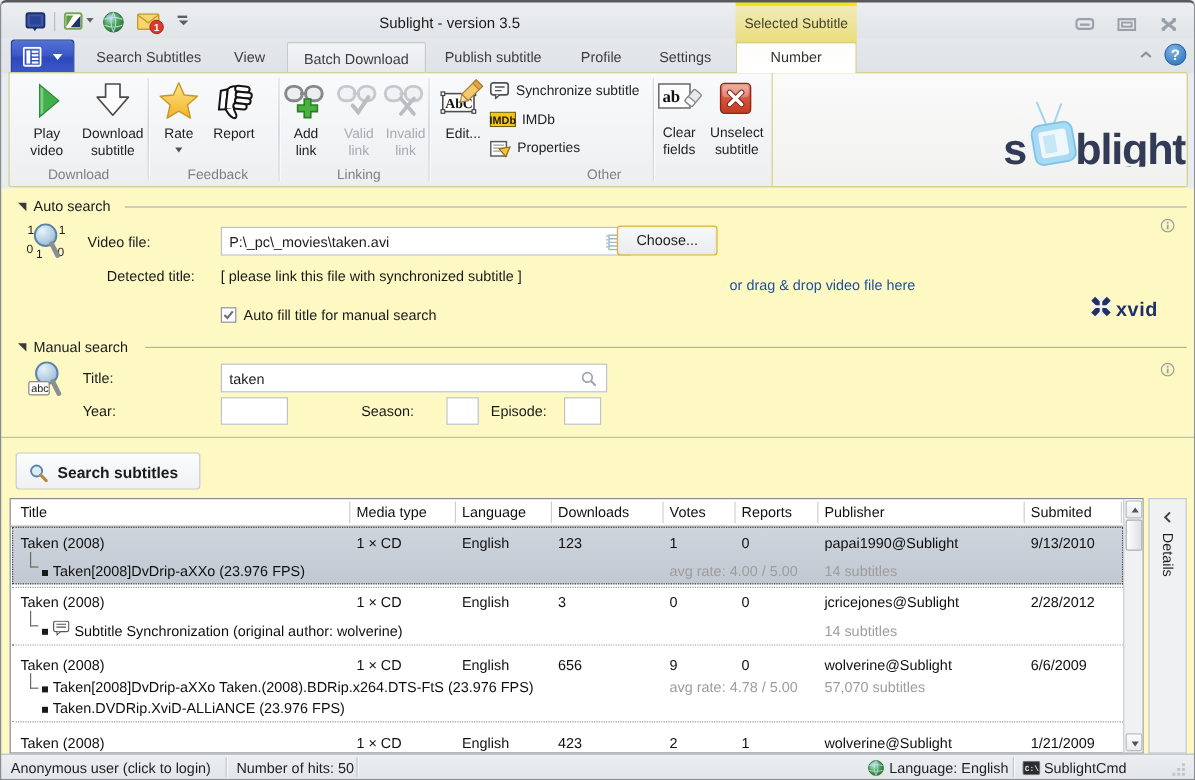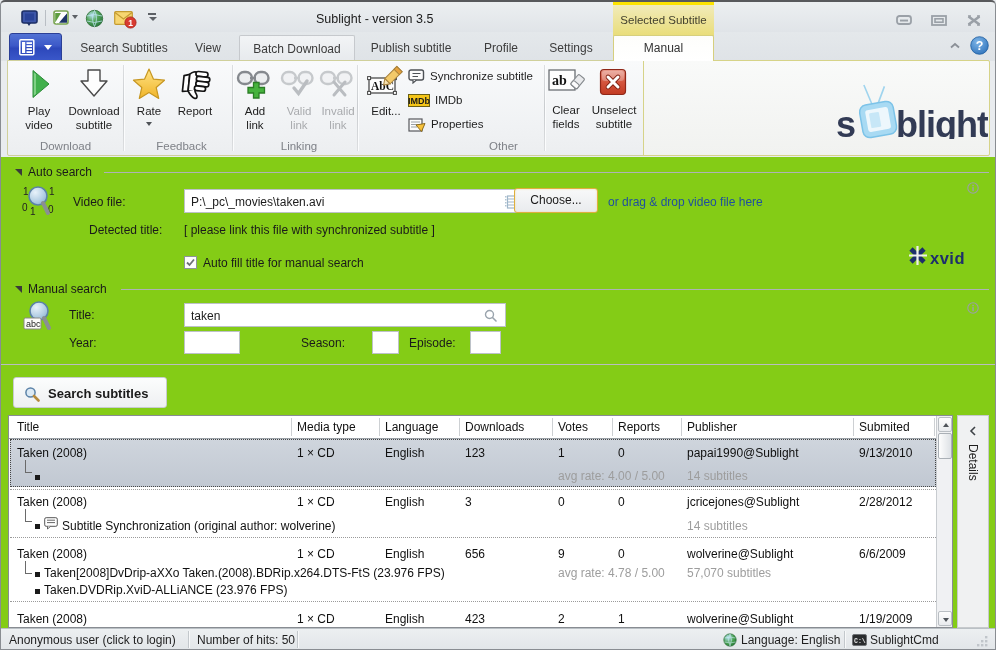--- a/index.html
+++ b/index.html
@@ -34,27 +34,27 @@
 .bigbtn { position:absolute; top:2px; text-align:center; font-size:11.5px; color:#1e1e1e; }
 .bigbtn .lbl { margin-top:2px; line-height:13.5px; }
 .graytxt { color:#a9abae; }
 .smallbtn { position:absolute; font-size:11.5px; color:#1e1e1e; height:22px; line-height:22px; white-space:nowrap; }
 .smallbtn svg, .smallbtn .ic { vertical-align:middle; margin-right:5px; }
 
 
 #ctxzone { position:absolute; left:635px; top:-1px; width:347px; height:96px; border:1px solid #d6d388; background:linear-gradient(#f9faf9,#f1f2f0); border-radius:0 2px 2px 0; }
 
 
-#content { position:absolute; left:1px; top:157px; width:994px; height:471px; background:#84cc16; }
+#content { position:absolute; left:1px; top:157px; width:994px; height:471px; background:#fef9c3; }
 .secthead { position:absolute; font-size:12px; color:#1a1a1a; }
 .secthead .tri { display:inline-block; width:0; height:0; border-left:7px solid transparent; border-top:7px solid #3a3a3a; margin-right:6px; }
 .sectline { position:absolute; height:1px; background:#aeb2b6; }
 .flbl { position:absolute; font-size:12px; color:#1a1a1a; }
 .input { position:absolute; background:#fff; border:1px solid #bdc2c8; }
-.bluetext { position:absolute; color:#1f4f9f; font-size:12px; }
+.bluetext { position:absolute; color:#1f4f9f; font-size:12px;margin-top:36px; }
 .itext { font-size:12px; color:#1c1c1c; position:absolute; }
 
 
 #tablewrap { position:absolute; left:8px; top:415px; width:945px; height:213px; background:#fff; border:1px solid #888c92; }
 .th { position:absolute; top:0; height:22px; font-size:12px; color:#111; line-height:22px; }
 .thsep { position:absolute; top:2px; width:1px; height:18px; background:#cdd0d3; }
 .row-sel { position:absolute; background:linear-gradient(#cfd5dd,#c1c8d2); }
 .cell { position:absolute; font-size:12px; color:#101010; white-space:nowrap; }
 .gcell { position:absolute; font-size:12px; color:#9d9d9d; white-space:nowrap; }
 .dotline { position:absolute; height:1px; border-top:1px dotted #9a9a9a; }
@@ -150,21 +150,21 @@
     <defs>
         <radialGradient id="hlp" cx="0.4" cy="0.3" r="0.9">
           <stop offset="0" stop-color="#7fb6e8"></stop>
           <stop offset="1" stop-color="#2268b4"></stop>
         </radialGradient>
       </defs>
     <circle cx="9.5" cy="9.5" r="8.8" fill="url(#hlp)" stroke="#195a9e" stroke-width="0.8"></circle>
     <text x="9.5" y="14" font-size="12.5" font-weight="bold" fill="#fff" text-anchor="middle" font-family="Liberation Sans">?</text>
   </svg>
 </div>
-<div id="tab-options">Manual</div>
+<div id="tab-options">Number</div>
 <div id="ribbon">
 
   <div class="rgroup" style="left:0;width:115px">
     <div class="bigbtn" style="left:6px;width:50px">
       <svg width="34" height="34" viewBox="0 0 34 34" style="margin-top:4px">
           <path d="M11 3.5 L27 17 L11 30.5 Z" fill="#41b04c" stroke="#2c8a38" stroke-width="1"></path>
           <path d="M11.8 5.5 L14 7 L14 27 L11.8 28.5 Z" fill="#8ed893" opacity="0.8"></path>
         </svg>
       <div class="lbl">Play<br>video</div>
     </div>
@@ -453,20 +453,21 @@
   <div class="cell" style="left:8px;top:30px">Taken (2008)</div>
   <div class="cell" style="left:288px;top:30px">1 × CD</div>
   <div class="cell" style="left:376px;top:30px">English</div>
   <div class="cell" style="left:456px;top:30px">123</div>
   <div class="cell" style="left:549px;top:30px">1</div>
   <div class="cell" style="left:609px;top:30px">0</div>
   <div class="cell" style="left:678px;top:30px">papai1990@Sublight</div>
   <div class="cell" style="left:850px;top:30px">9/13/2010</div>
   <div class="treel" style="left:16px;top:44px;width:7px;height:13px"></div>
   <div class="sqbullet" style="left:26px;top:59px"></div>
+  <div class="cell" style="left:35px;top:53px">Taken[2008]DvDrip-aXXo (23.976 FPS)</div>
   <div class="gcell" style="left:549px;top:53px">avg rate: 4.00 / 5.00</div>
   <div class="gcell" style="left:678px;top:53px">14 subtitles</div>
 
   <div class="cell" style="left:8px;top:79px">Taken (2008)</div>
   <div class="cell" style="left:288px;top:79px">1 × CD</div>
   <div class="cell" style="left:376px;top:79px">English</div>
   <div class="cell" style="left:456px;top:79px">3</div>
   <div class="cell" style="left:549px;top:79px">0</div>
   <div class="cell" style="left:609px;top:79px">0</div>
   <div class="cell" style="left:678px;top:79px">jcricejones@Sublight</div>
@@ -500,21 +501,21 @@
   <div class="cell" style="left:35px;top:167px">Taken.DVDRip.XviD-ALLiANCE (23.976 FPS)</div>
 
   <div class="dotline" style="left:1px;top:185px;width:926px"></div>
   <div class="cell" style="left:8px;top:196px">Taken (2008)</div>
   <div class="cell" style="left:288px;top:196px">1 × CD</div>
   <div class="cell" style="left:376px;top:196px">English</div>
   <div class="cell" style="left:456px;top:196px">423</div>
   <div class="cell" style="left:549px;top:196px">2</div>
   <div class="cell" style="left:609px;top:196px">1</div>
   <div class="cell" style="left:678px;top:196px">wolverine@Sublight</div>
-  <div class="cell" style="left:850px;top:196px">1/19/2009</div>
+  <div class="cell" style="left:850px;top:196px">1/21/2009</div>
 
   <div class="abs" style="left:927px;top:0;width:16px;height:211px;background:#f0f1f3;border-left:1px solid #c8ccd0">
     <div class="abs" style="left:1px;top:1px;width:14px;height:15px;background:linear-gradient(#fdfdfd,#e9ebee);border:1px solid #b9bec3;border-radius:2px">
       <div class="abs" style="left:3.5px;top:5px;width:0;height:0;border-left:3.5px solid transparent;border-right:3.5px solid transparent;border-bottom:4px solid #4f545a"></div>
     </div>
     <div class="abs" style="left:1px;top:17px;width:14px;height:26px;background:linear-gradient(90deg,#fdfdfd,#dde1e5);border:1px solid #aab0b6;border-radius:2px"></div>
     <div class="abs" style="left:1px;bottom:1px;width:14px;height:15px;background:linear-gradient(#fdfdfd,#e9ebee);border:1px solid #b9bec3;border-radius:2px">
       <div class="abs" style="left:3.5px;top:6px;width:0;height:0;border-left:3.5px solid transparent;border-right:3.5px solid transparent;border-top:4px solid #4f545a"></div>
     </div>
   </div>

